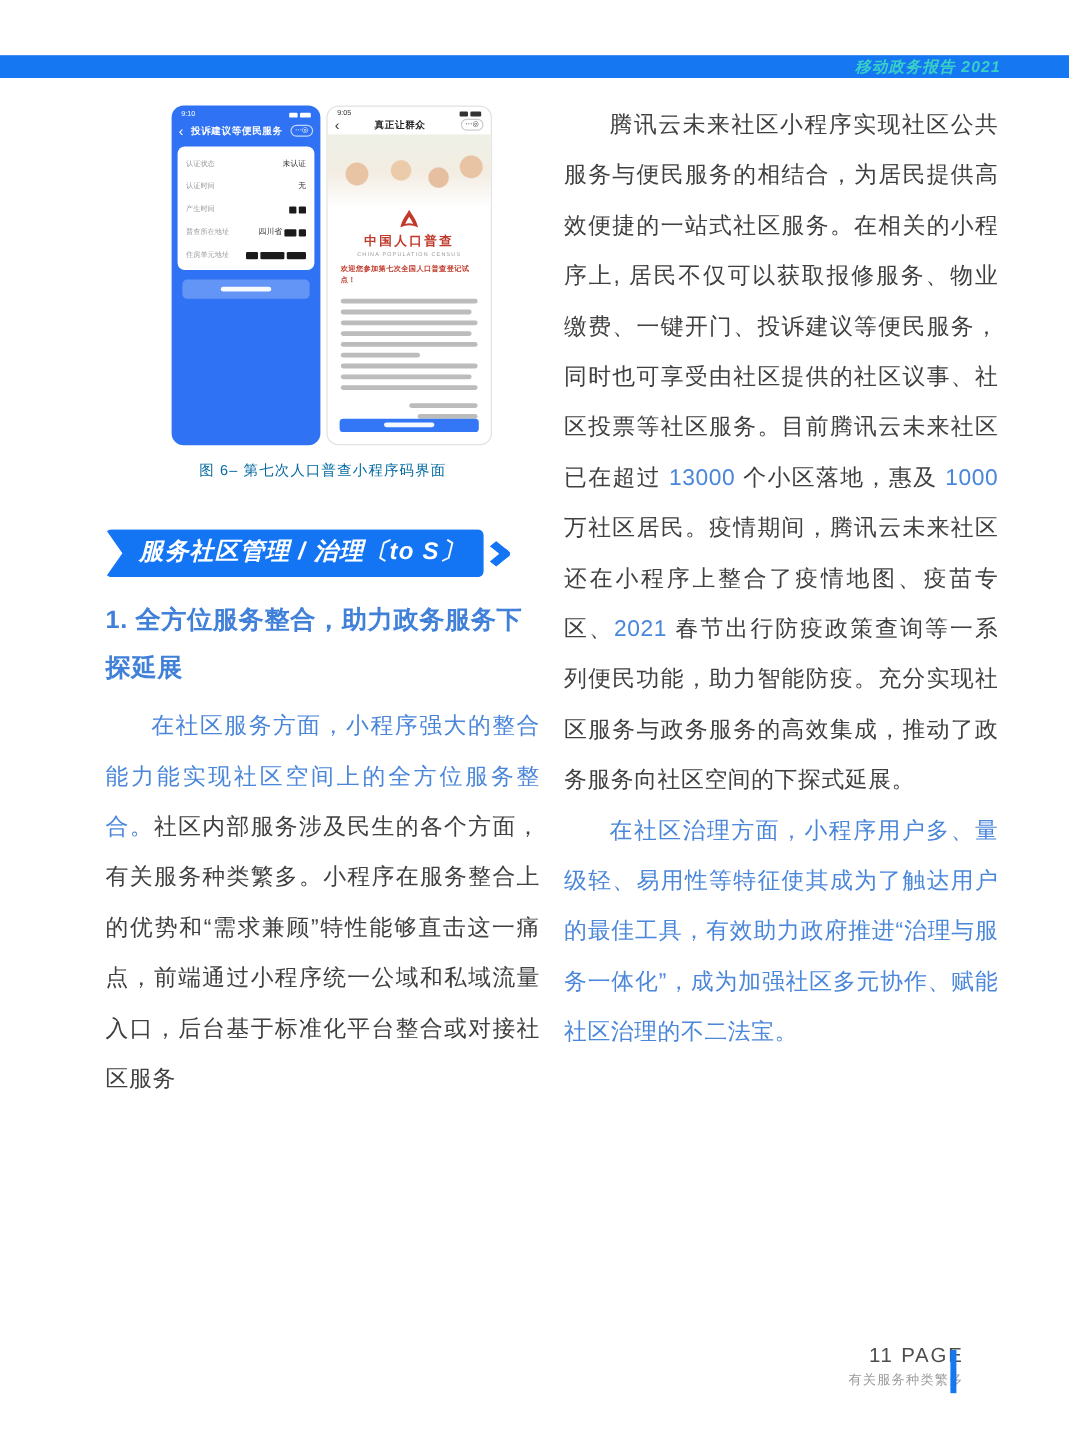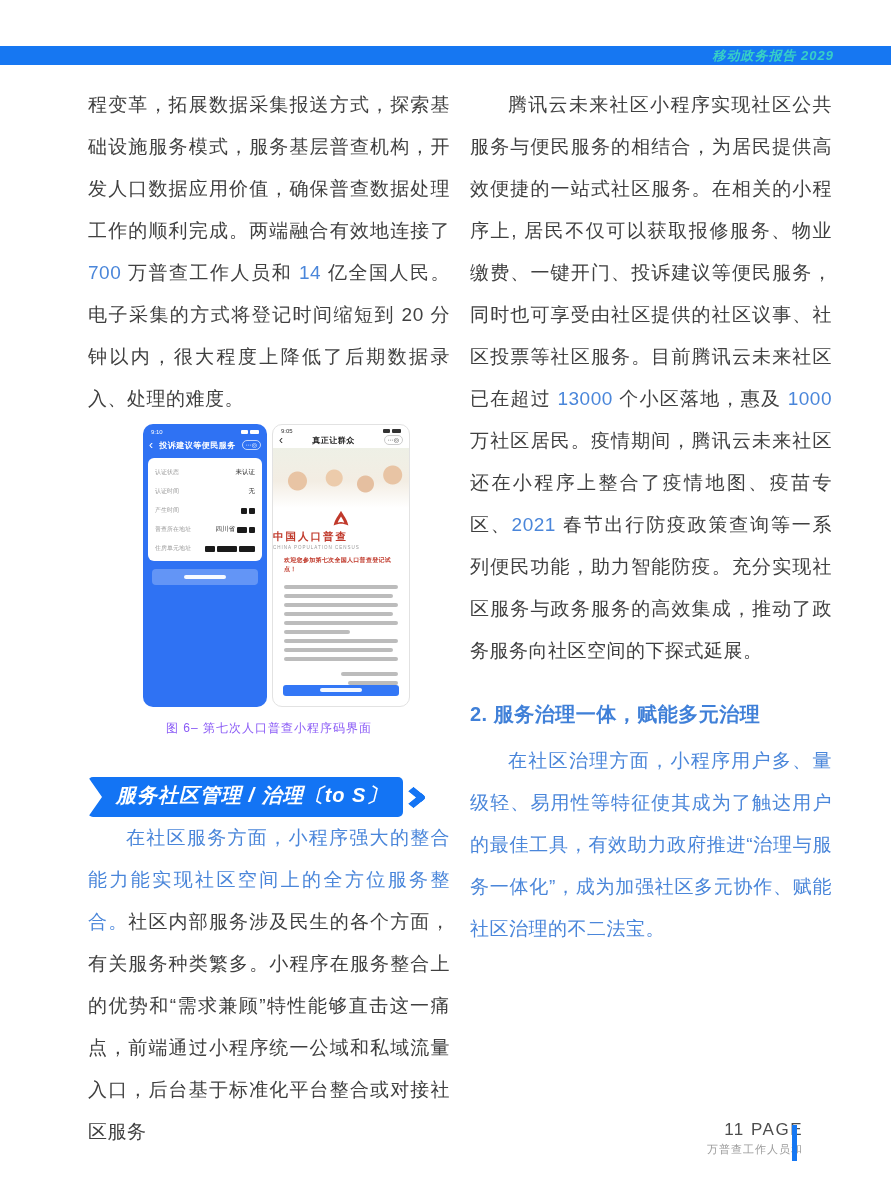--- a/index.html
+++ b/index.html
@@ -71,33 +71,33 @@
   .btn-bar { width:42px; height:4px; background:rgba(255,255,255,.95); border-radius:2px; }
   
   .photo { height:90px; margin-top:2px;
     background:
       radial-gradient(circle at 18% 55%, #e8c4a4 0 9px, transparent 10px),
       radial-gradient(circle at 45% 50%, #eccbab 0 8px, transparent 9px),
       radial-gradient(circle at 68% 60%, #e5bfa0 0 8px, transparent 9px),
       radial-gradient(circle at 88% 45%, #e8c4a4 0 9px, transparent 10px),
       linear-gradient(180deg,#eef0e6 0%, #f3ede3 55%, #ffffff 100%);
   }
-  .logo-block { text-align:left; margin-top:2px; }
+  .logo-block { text-align:center; margin-top:2px; }
   .emblem { width:20px; height:18px; margin:0 auto 2px auto; }
   .logo-cn { font-family:"Liberation Serif","DejaVu Serif",serif; font-size:10.5px; font-weight:bold; color:#c0392b; letter-spacing:2px; }
   .logo-en { font-size:4.5px; color:#999; letter-spacing:1px; margin-top:1px; }
   .notice-head { font-size:6px; font-weight:bold; color:#c0392b; margin:6px 11px 0 11px; letter-spacing:.3px; }
   .tbars { margin:6px 11px 0 11px; }
   .tbars i { display:block; height:3.5px; background:#bcbcbc; border-radius:2px; margin-top:5.5px; }
   .tb100{width:100%;} .tb96{width:96%;} .tb60{width:58%;}
   .tbars.right i { margin-left:auto; }
   .tb50{width:50%;} .tb45{width:44%;}
   .pbtn2 { margin:auto auto 10px auto; width:86%; height:17px; background:#3377f6; border-radius:3px;
     display:flex; align-items:center; justify-content:center; }
-  .caption { text-align:center; font-size:12px; color:#8b5cf6; margin-top:13px; letter-spacing:1px; }
+  .caption { text-align:center; font-size:12px; color:#0369a1; margin-top:13px; letter-spacing:1px; }
   
   .banner-row { display:flex; align-items:center; margin-top:40px; }
   .banner {
     background:#1374f4; height:40px; display:flex; align-items:center;
     padding:0 16px 4px 28px; border-radius:5px;
     clip-path:polygon(0 0, 100% 0, 100% 100%, 0 100%, 14px 50%);
   }
   .banner span { color:#ffffff; font-size:20px; font-weight:bold; font-style:italic; letter-spacing:1px; white-space:nowrap; }
   .chev { width:17px; height:17px; border-top:7px solid #1374f4; border-right:7px solid #1374f4;
     transform:rotate(45deg) skew(-6deg,-6deg); margin-left:2px; border-top-right-radius:4px; }
@@ -107,27 +107,26 @@
   
   .footer { position:absolute; top:1120px; right:88px; text-align:right; }
   .page-num { font-size:17px; color:#4d4d4d; letter-spacing:1.5px; }
   .report-name { font-size:11px; color:#9b9b9b; margin-top:2px; letter-spacing:1px; }
   .footer-bar { position:absolute; top:1125px; right:94px; width:5px; height:36px; background:#1677f2; }
 </style>
 </head>
 <body>
 
 <div class="header-bar">
-  <span class="header-title">移动政务报告 2029</span>
+  <span class="header-title">移动政务报告 2021</span>
 </div>
 
 <div class="content">
 
   <div class="col">
-    <p class="body"><span class="seg-dark">程变革，拓展数据采集报送方式，探索基础设施服务模式，服务基层普查机构，开发人口数据应用价值，确保普查数据处理工作的顺利完成。两端融合有效地连接了</span><span class="seg-blue">700</span><span class="seg-dark"> 万普查工作人员和 </span><span class="seg-blue">14</span><span class="seg-dark"> 亿全国人民。电子采集的方式将登记时间缩短到 20 分钟以内，很大程度上降低了后期数据录入、处理的难度。</span></p>
 
     <figure class="figure">
       <div class="phones">
 
         <div class="phone phone-blue">
           <div class="pstatus">
             <span class="ptime">9:10</span>
             <span class="picons">
                 <i class="sig"></i>
                 <i class="batt"></i>
@@ -224,29 +223,29 @@
       <figcaption class="caption">图 6– 第七次人口普查小程序码界面</figcaption>
     </figure>
 
     <div class="banner-row">
       <div class="banner">
         <span>服务社区管理 / 治理〔to S〕</span>
       </div>
       <span class="chev"></span>
     </div>
 
+    <h3 class="h-blue">1. 全方位服务整合，助力政务服务下探延展</h3>
 
     <p class="body indent"><span class="seg-blue">在社区服务方面，小程序强大的整合能力能实现社区空间上的全方位服务整合。</span><span class="seg-dark">社区内部服务涉及民生的各个方面，有关服务种类繁多。小程序在服务整合上的优势和“需求兼顾”特性能够直击这一痛点，前端通过小程序统一公域和私域流量入口，后台基于标准化平台整合或对接社区服务</span></p>
   </div>
 
   <div class="col">
     <p class="body indent"><span class="seg-dark">腾讯云未来社区小程序实现社区公共服务与便民服务的相结合，为居民提供高效便捷的一站式社区服务。在相关的小程序上, 居民不仅可以获取报修服务、物业缴费、一键开门、投诉建议等便民服务，同时也可享受由社区提供的社区议事、社区投票等社区服务。目前腾讯云未来社区已在超过 </span><span class="seg-blue">13000</span><span class="seg-dark"> 个小区落地，惠及 </span><span class="seg-blue">1000</span><span class="seg-dark"> 万社区居民。疫情期间，腾讯云未来社区还在小程序上整合了疫情地图、疫苗专区、</span><span class="seg-blue">2021</span><span class="seg-dark"> 春节出行防疫政策查询等一系列便民功能，助力智能防疫。充分实现社区服务与政务服务的高效集成，推动了政务服务向社区空间的下探式延展。</span></p>
-    <h3 class="h-blue h2">2. 服务治理一体，赋能多元治理</h3>
     <p class="body indent"><span class="seg-blue">在社区治理方面，小程序用户多、量级轻、易用性等特征使其成为了触达用户的最佳工具，有效助力政府推进“治理与服务一体化”，成为加强社区多元协作、赋能社区治理的不二法宝。</span></p>
   </div>
 
 </div>
 
 <div class="footer">
   <div class="page-num">11 PAGE</div>
-  <div class="report-name">万普查工作人员和</div>
+  <div class="report-name">有关服务种类繁多</div>
 </div>
 <div class="footer-bar"></div>
 
 </body></html>

